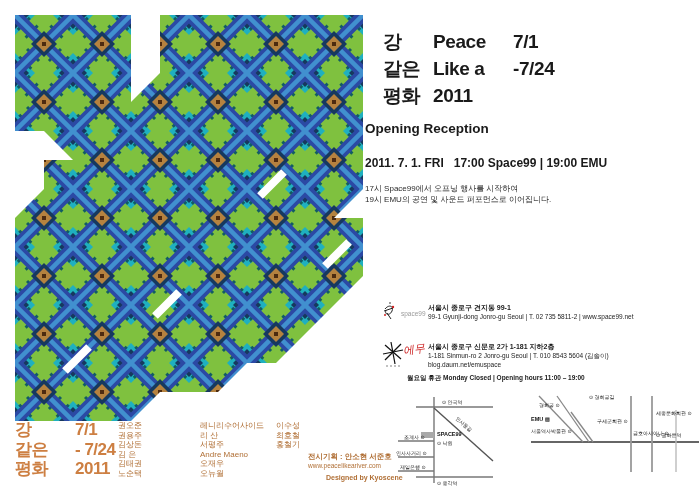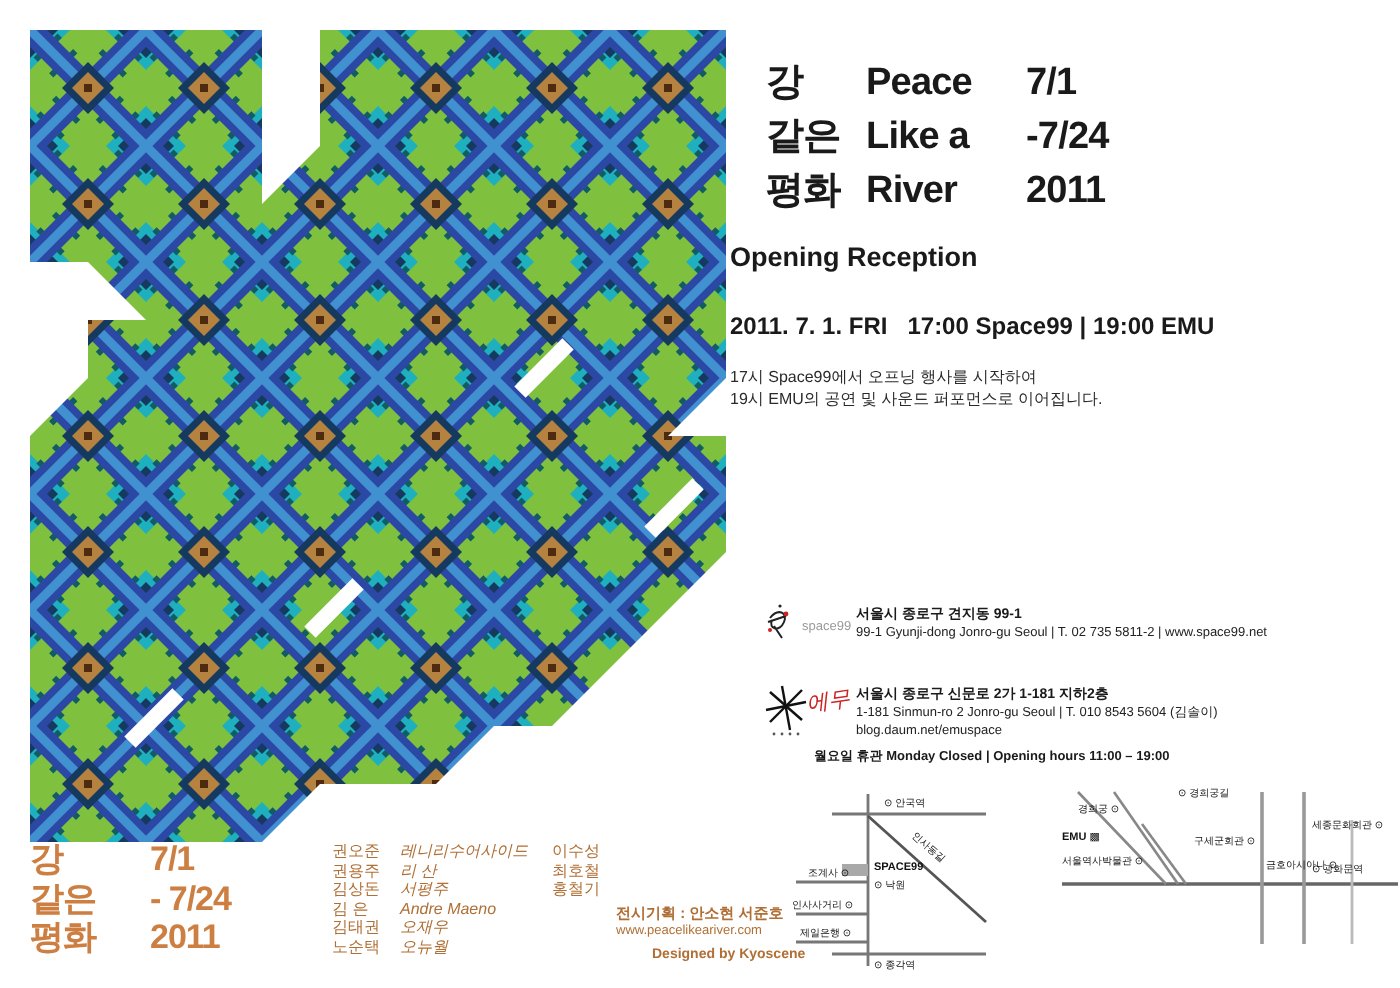--- a/index.html
+++ b/index.html
@@ -38,22 +38,22 @@
   .map2{left:531px;top:392px;width:170px;height:82px;}
   .map svg{position:absolute;left:0;top:0;}
   .map .lbl{position:absolute;white-space:nowrap;line-height:6px;}
   .map .bold{font-weight:bold;font-size:5.5px;}
 
   
   .credits-title{position:absolute;left:15px;top:420px;display:flex;
                  font-size:17px;font-weight:bold;line-height:19.5px;letter-spacing:-0.5px;}
   .credits-title .kr-col{width:60px;}
   .names{position:absolute;top:421px;font-size:8px;line-height:9.6px;}
-  .col1{left:118px;margin-left:48px;}
-  .col2{left:200px;font-style:italic;}
+  .col1{left:118px;}
+  .col2{left:200px;}
   .col3{left:276px;}
   .org-block{position:absolute;left:284px;top:452px;margin-left:24px;}
   .org{font-size:7.5px;font-weight:bold;line-height:9px;}
   .url{font-size:6.5px;line-height:9px;}
   .designer{font-size:7px;font-weight:bold;margin-top:4px;margin-left:18px;}
 </style>
 </head>
 <body>
 
 <div class="poster">
@@ -254,21 +254,20 @@
       <span>Peace</span>
       <span>7/1</span>
     </div>
     <div class="title-row">
       <span>같은</span>
       <span>Like a</span>
       <span>-7/24</span>
     </div>
     <div class="title-row">
       <span>평화</span>
-      <span>River</span>
       <span>2011</span>
     </div>
   </div>
 
   <div class="reception">
     <div class="head">Opening Reception</div>
     <div class="line">2011. 7. 1. FRI   17:00 Space99 | 19:00 EMU</div>
     <div class="desc">
       <div>17시 Space99에서 오프닝 행사를 시작하여</div>
       <div>19시 EMU의 공연 및 사운드 퍼포먼스로 이어집니다.</div>

